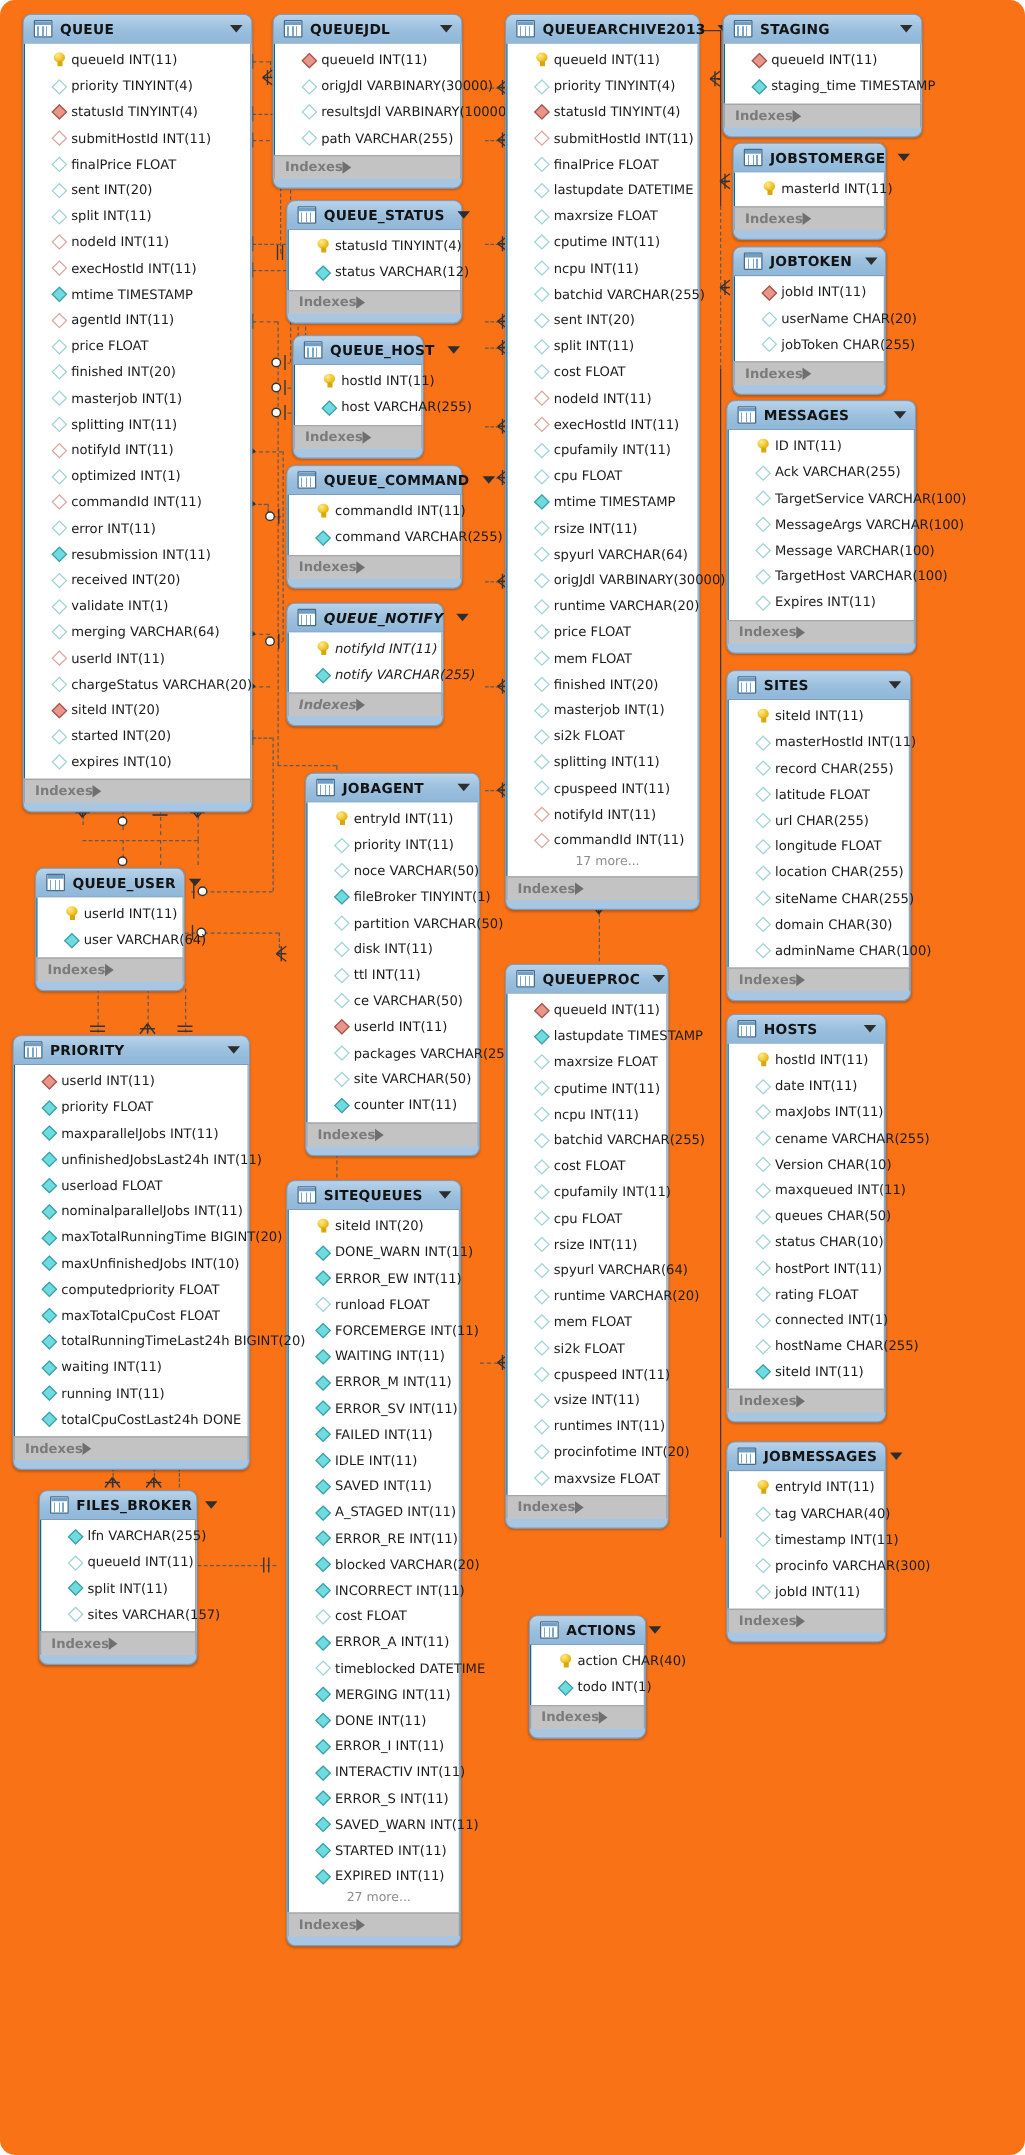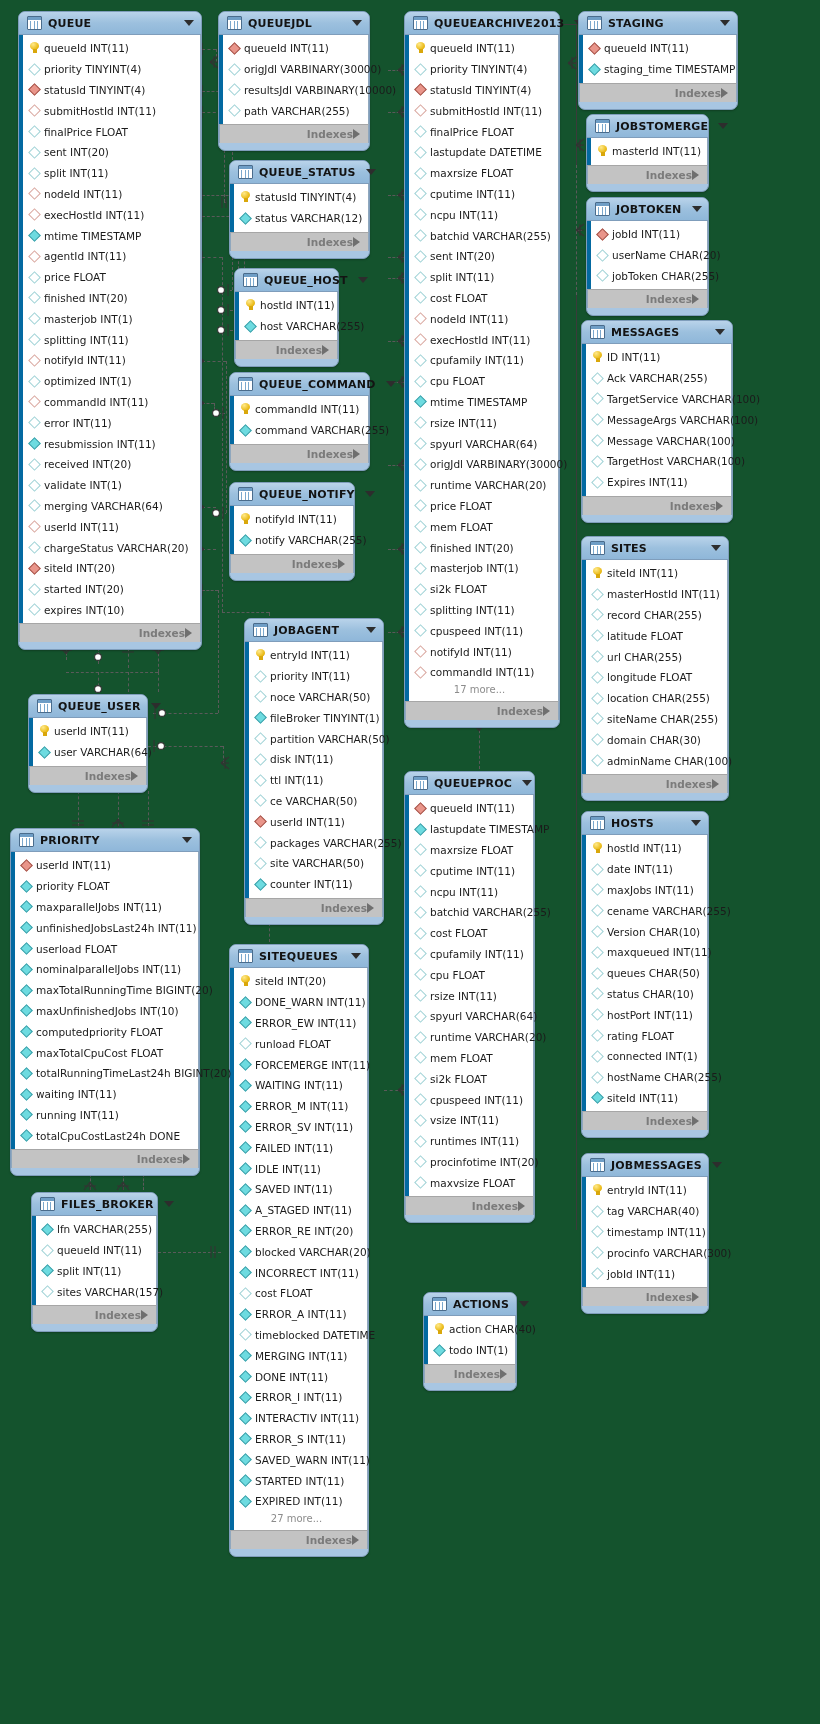--- a/index.html
+++ b/index.html
@@ -5,21 +5,22 @@
   html,body{margin:0;padding:0;background:#ffffff;}
   body{
     font-family:"DejaVu Sans","Liberation Sans",sans-serif;
     -webkit-font-smoothing:antialiased;
   }
   #canvas{
     position:relative;
     width:820px;
     height:1724px;
     overflow:hidden;
-    background:#14532d;
+    background:#f97316;
+    border-radius:12px;
   }
 
   
   .tbl{
     position:absolute;
     box-sizing:border-box;
     border-radius:7px;
     background:#a8c6e2;
     border:1px solid #7f9dbb;
     box-shadow:0 1px 2px rgba(0,0,0,.25);
@@ -64,23 +65,23 @@
   }
   .caret{
     width:0;height:0;flex:0 0 auto;
     border-left:5px solid transparent;
     border-right:5px solid transparent;
     border-top:6px solid #2d2d2d;
     margin-left:4px;
   }
   .cols{
     background:#ffffff;
-    border-left:4px solid #0369a1;
+    border-left:1px solid #0369a1;
     border-right:1px solid #8fa7bd;
-    padding:3px 0 3px 0;
+    padding:3px 0 3px 16px;
   }
   .col{
     display:flex;
     align-items:center;
     gap:5px;
     height:20.8px;
     padding:0 5px 0 7px;
     white-space:nowrap;
   }
   .col .nm{
@@ -110,21 +111,21 @@
   .d.nn{background:#6ddbe0;border:1px solid #3f9fa8;}
   .d.nul{background:#ffffff;border:1px solid #9fd2d6;}
   .d.nulr{background:#ffffff;border:1px solid #d9a79f;}
 
   .idx{
     height:18px;
     background:#c3c3c3;
     border-left:1px solid #8fa7bd;
     border-right:1px solid #8fa7bd;
     border-top:1px solid #a6a6a6;
-    display:flex;align-items:center;justify-content:flex-end;
+    display:flex;align-items:center;justify-content:flex-start;
     padding:0 8px 0 8px;
   }
   .idx span{font-size:10.5px;color:#7b7b7b;font-weight:bold;}
   .idx .tri{
     width:0;height:0;
     border-top:5px solid transparent;
     border-bottom:5px solid transparent;
     border-left:7px solid #6f6f6f;
   }
 
@@ -687,21 +688,21 @@
           <div class="col">
             <span class="d nn"></span>
             <span class="nm">command VARCHAR(255)</span>
           </div>
         </div>
         <div class="idx">
           <span>Indexes</span>
           <span class="tri"></span>
         </div>
       </div>
-      <div class="tbl" style="left: 229px; top: 482px; width: 126px;">
+      <div class="tbl" style="left: 229px; top: 482px; width: 126px; font-style: italic;">
         <div class="tbl-head">
           <span class="tbl-ico"></span>
           <span class="tbl-title">QUEUE_NOTIFY</span>
           <span class="caret"></span>
         </div>
         <div class="cols">
           <div class="col">
             <span class="d pk"></span>
             <span class="nm">notifyId INT(11)</span>
           </div>
@@ -826,21 +827,21 @@
           <div class="col">
             <span class="d nn"></span>
             <span class="nm">SAVED INT(11)</span>
           </div>
           <div class="col">
             <span class="d nn"></span>
             <span class="nm">A_STAGED INT(11)</span>
           </div>
           <div class="col">
             <span class="d nn"></span>
-            <span class="nm">ERROR_RE INT(20)</span>
+            <span class="nm">ERROR_RE INT(11)</span>
           </div>
           <div class="col">
             <span class="d nn"></span>
             <span class="nm">blocked VARCHAR(20)</span>
           </div>
           <div class="col">
             <span class="d nn"></span>
             <span class="nm">INCORRECT INT(11)</span>
           </div>
           <div class="col">

